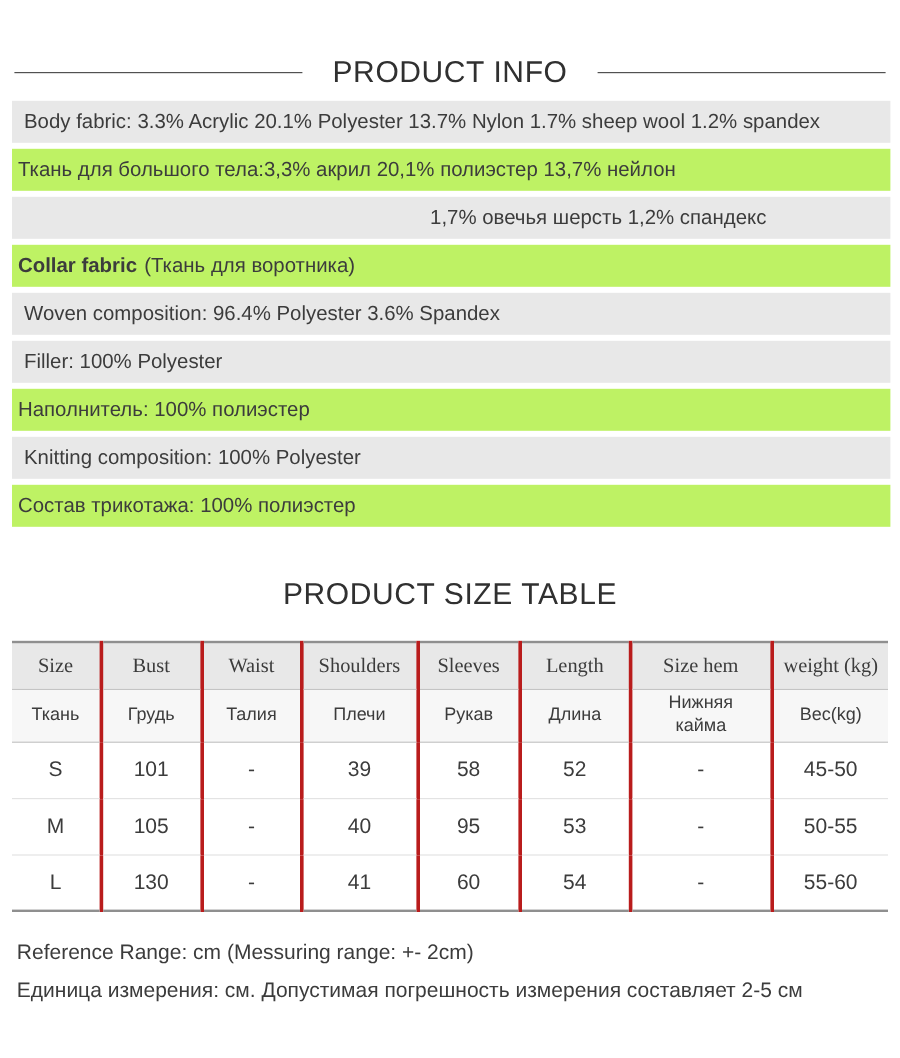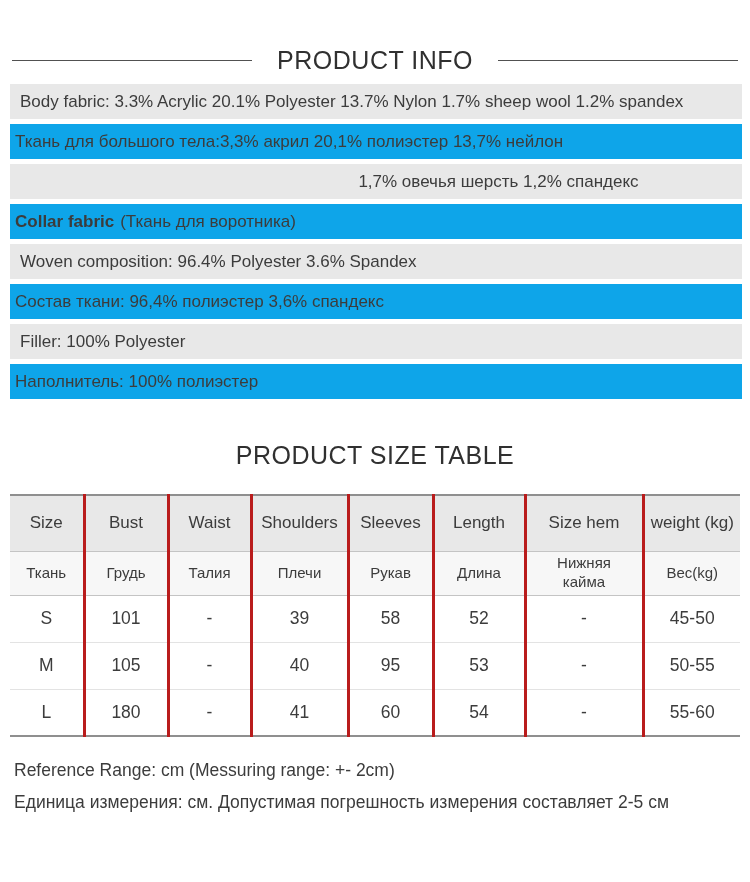--- a/index.html
+++ b/index.html
@@ -21,38 +21,38 @@
   .size-title-wrap { text-align:center; margin-top:42px; }
 
   
   .info-section { margin-top:9px; }
   .info-row {
     height:35px; margin:0 8px 5px 10px;
     display:flex; align-items:center;
     font-size:17px; color:#3c3c3c;
   }
   .shade-a { background:#e8e8e8; }
-  .shade-b { background:#0ea5e9; }
+  .shade-b { background:#bef264; }
   .pad-en { padding-left:10px; }
   .pad-ru { padding-left:5px; }
   .indent { padding-left:245px;justify-content:center; }
   .bold-label { font-weight:700; }
   .after-label { margin-left:6px; }
 
   
   .size-table {
     width:730px; margin:24px 0 0 10px;
     border-collapse:collapse; table-layout:fixed;
     text-align:center; color:#3c3c3c;
     border-top:2px solid #8f8f8f;
     border-bottom:2px solid #8f8f8f;
   }
   .size-table td { border-left:3px solid #b91c1c; padding:0; }
   .size-table tr td:first-child { border-left:none; }
-  tr.hdr-en { background:#e8e8e8; height:56px; font-size:17px; }
+  tr.hdr-en { background:#e8e8e8; height:39px; font-size:17px;font-family:Liberation Serif, serif; }
   tr.hdr-en td { border-bottom:1px solid #c4c4c4; }
   tr.hdr-ru { background:#f7f7f7; height:44px; font-size:15px; }
   tr.hdr-ru td { border-bottom:1px solid #c4c4c4; line-height:1.25; }
   tr.hdr-ru td.two-line { padding:0 20px; }
   tr.data-row { height:47px; font-size:17.5px; }
   tr.data-row td { border-bottom:1px solid #e3e3e3; }
   tr.data-row:last-child td { border-bottom:none; }
 
   
   .footer { margin:17px 14px 0 14px; font-size:17.5px; line-height:32px; color:#3c3c3c; }
@@ -76,28 +76,31 @@
   <div class="info-row shade-a indent">
     <span>1,7% овечья шерсть 1,2% спандекс</span>
   </div>
   <div class="info-row shade-b pad-ru">
     <span class="bold-label">Collar fabric</span>
     <span class="after-label">(Ткань для воротника)</span>
   </div>
   <div class="info-row shade-a pad-en">
     <span>Woven composition: 96.4% Polyester 3.6% Spandex</span>
   </div>
-  <div class="info-row shade-b pad-ru">
-    <span>Состав ткани: 96,4% полиэстер 3,6% спандекс</span>
-  </div>
   <div class="info-row shade-a pad-en">
     <span>Filler: 100% Polyester</span>
   </div>
   <div class="info-row shade-b pad-ru">
     <span>Наполнитель: 100% полиэстер</span>
+  </div>
+  <div class="info-row shade-a pad-en">
+    <span>Knitting composition: 100% Polyester</span>
+  </div>
+  <div class="info-row shade-b pad-ru">
+    <span>Состав трикотажа: 100% полиэстер</span>
   </div>
 </div>
 
 <div class="size-title-wrap">
   <h1 class="page-title" style="margin:0; display:inline-block;">PRODUCT SIZE TABLE</h1>
 </div>
 
 <table class="size-table">
   <colgroup>
     <col style="width:74px">
@@ -145,21 +148,21 @@
     <td>105</td>
     <td>-</td>
     <td>40</td>
     <td>95</td>
     <td>53</td>
     <td>-</td>
     <td>50-55</td>
   </tr>
   <tr class="data-row">
     <td>L</td>
-    <td>180</td>
+    <td>130</td>
     <td>-</td>
     <td>41</td>
     <td>60</td>
     <td>54</td>
     <td>-</td>
     <td>55-60</td>
   </tr>
   </tbody>
 </table>
 

